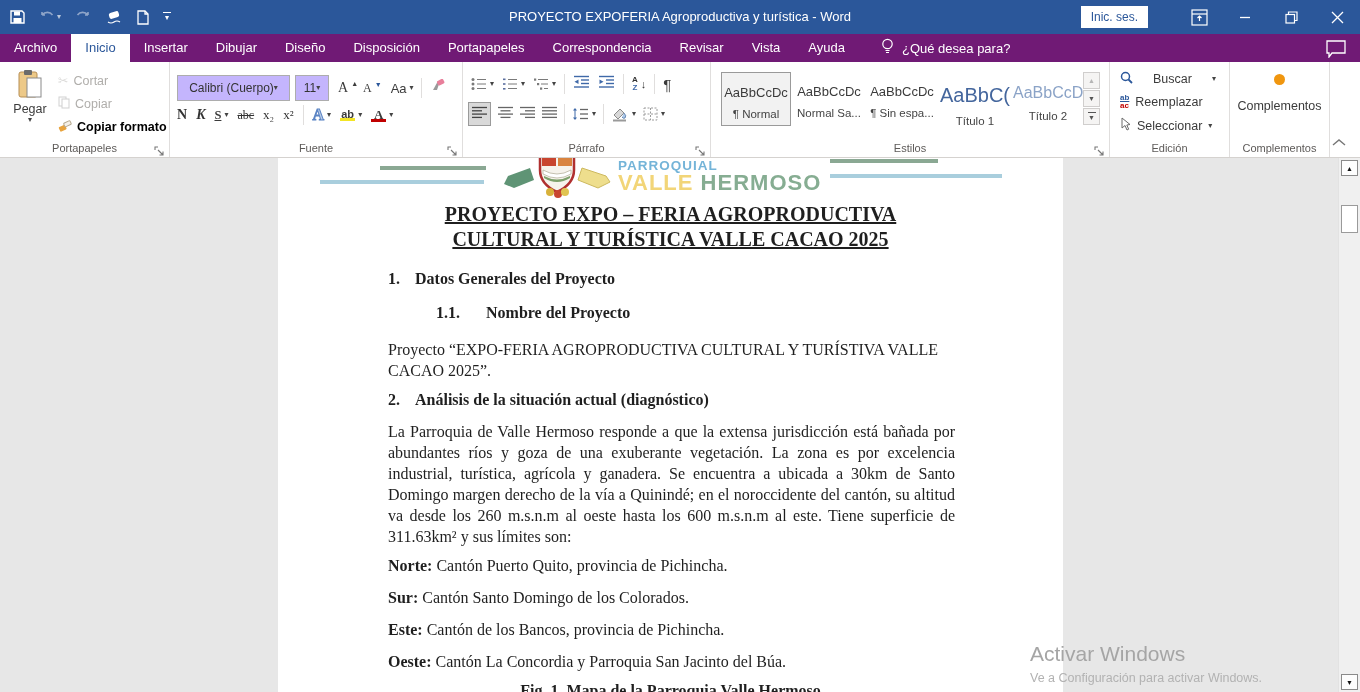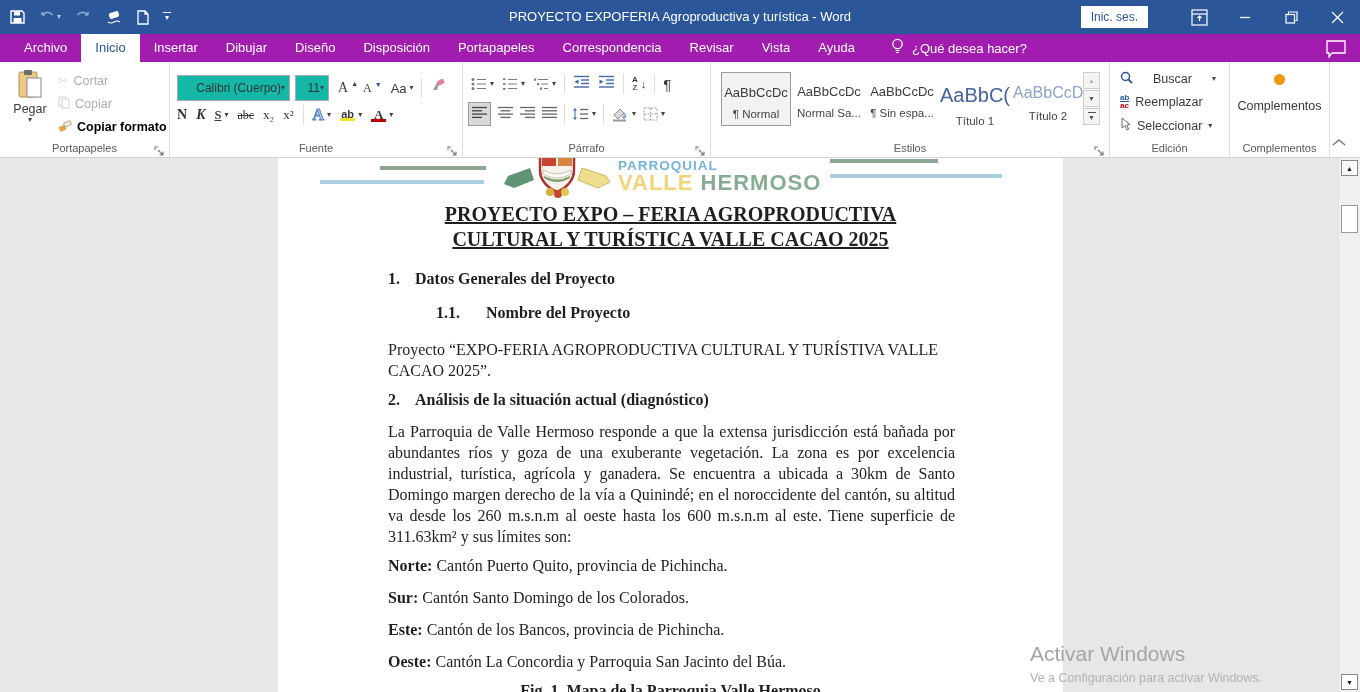--- a/index.html
+++ b/index.html
@@ -12,21 +12,21 @@
   .qat { position:absolute; left:10px; top:0; height:34px; display:flex; align-items:center; gap:14px; }
   .qat svg { display:block; }
   .win-title { position:absolute; left:0; right:0; top:0; height:34px; line-height:34px; text-align:center; color:#fff; font-size:13px; }
   .tb-right { position:absolute; right:0; top:0; height:34px; display:flex; align-items:center; }
   .signin { background:#fff; color:#2b579a; border:none; font-size:12px; padding:4px 10px; margin-right:28px; font-family:inherit; }
   .winbtn { width:46px; height:34px; display:flex; align-items:center; justify-content:center; }
   .caret { font-size:8px; color:#444; line-height:1; }
   .caret.lt { color:#b9c6da; }
 
   
-  .tabrow { position:absolute; top:34px; left:0; width:1360px; height:28px; background:#a21caf; display:flex; align-items:flex-end; padding-left:10px; }
+  .tabrow { position:absolute; top:34px; left:0; width:1360px; height:28px; background:#701a75; display:flex; align-items:flex-end; padding-left:0; }
   .tab { height:28px; line-height:28px; padding:0 14px; color:#fff; font-size:13px; white-space:nowrap; }
   .tab.selected { background:#fff; color:#2b579a; }
   .tellme { display:flex; align-items:center; gap:8px; color:#fff; font-size:13px; height:28px; margin-left:22px; white-space:nowrap; }
   .comment-top { position:absolute; right:14px; top:40px; }
 
   
   .ribbon { position:absolute; top:62px; left:0; width:1360px; height:96px; background:#fff; border-bottom:1px solid #d5d2cf; }
   .rgroup { position:absolute; top:0; height:95px; border-right:1px solid #e0dedd; }
   .glabel { position:absolute; bottom:3px; left:0; right:0; text-align:center; font-size:11px; color:#5d5a58; }
   .launcher { position:absolute; bottom:3px; right:4px; width:11px; height:11px; }
@@ -38,21 +38,21 @@
   .g-add { left:1230px; width:100px; }
   .rbtn { display:inline-flex; align-items:center; gap:3px; color:#3b3b3b; font-size:12.5px; }
   .disabled { color:#b0aeab !important; }
   .disabled .ic { opacity:.45; }
 
   
   .paste { position:absolute; left:7px; top:7px; width:46px; height:80px; text-align:center; color:#3b3b3b; font-size:12.5px; }
   .clip-item { position:absolute; left:58px; display:flex; align-items:center; gap:5px; font-size:12.5px; }
 
   
-  .combo { border:1px solid #adadad; background:#14b8a6; height:21px; display:flex; align-items:center; font-size:12px; color:#333; padding:12px 4px; justify-content:flex-end; }
+  .combo { border:1px solid #adadad; background:#c4b5fd; height:21px; display:flex; align-items:center; font-size:12px; color:#333; padding:12px 4px; justify-content:center; }
   .frow1 { position:absolute; left:7px; top:13px; display:flex; align-items:center; gap:5px; }
   .frow2 { position:absolute; left:7px; top:42px; display:flex; align-items:center; gap:9px; font-size:14px; color:#333; height:22px; }
   .glyph { font-family:"Liberation Serif",serif; }
   .ubar { display:inline-block; width:15px; height:3px; margin-top:-2px; }
   .fx { display:inline-flex; flex-direction:column; align-items:center; line-height:1; }
 
   
   .prow1 { position:absolute; left:8px; top:12px; display:flex; align-items:center; gap:8px; height:20px; }
   .prow2 { position:absolute; left:5px; top:40px; display:flex; align-items:center; gap:7px; height:24px; }
   .vd { width:1px; height:20px; background:#e0dedd; }
@@ -192,21 +192,21 @@
     <div class="tab">Portapapeles</div>
     <div class="tab">Correspondencia</div>
     <div class="tab">Revisar</div>
     <div class="tab">Vista</div>
     <div class="tab">Ayuda</div>
     <div class="tellme">
       <span><svg width="13" height="17" viewBox="0 0 13 17">
             <circle cx="6.5" cy="6" r="4.7" fill="none" stroke="#fff" stroke-width="1.2"></circle>
             <path d="M4.5 12.5 h4 M5 14.5 h3" stroke="#fff" stroke-width="1.2"></path>
           </svg></span>
-      <span>¿Qué desea hacer?</span>
+      <span>¿Qué desea para?</span>
     </div>
   </div>
   <div class="comment-top"><svg width="20" height="18" viewBox="0 0 20 18">
         <path d="M1 1 h18 v12 h-13 l-3 4 v-4 h-2 z" fill="none" stroke="#fff" stroke-width="1.3"></path>
       </svg></div>
 
   <div class="ribbon">
 
     <div class="rgroup g-clip">
       <div class="paste">

